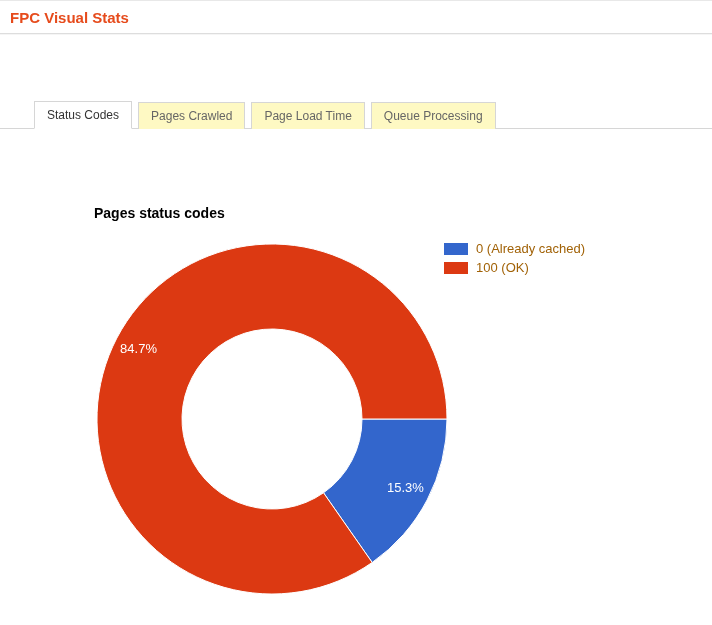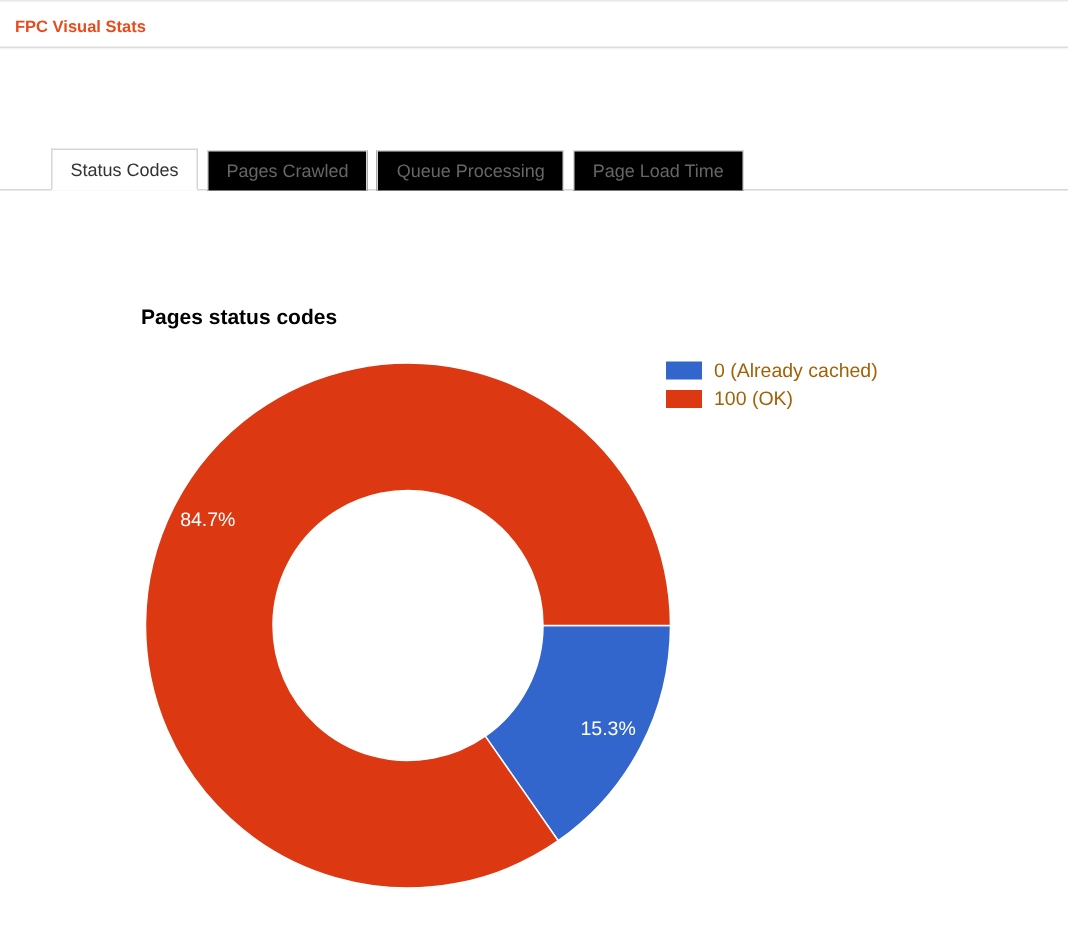--- a/index.html
+++ b/index.html
@@ -9,39 +9,39 @@
       background: #fff;
       width: 712px;
       height: 625px;
       overflow: hidden;
     }
     .hr-top { height: 1px; background: #e8e8e8; }
     .header {
       padding: 8px 10px 7px 10px;
     }
     .header-title {
-      font-size: 11px;
+      font-size: 15px;
       font-weight: bold;
       color: #E64B1C;
     }
     .hr-under-header {
       height: 2px;
       background: linear-gradient(to bottom, #ddd 0, #ddd 1px, #f5f5f5 1px, #f5f5f5 2px);
     }
     .tabs {
       display: flex;
       align-items: flex-end;
       padding: 24px 0 0 34px;
       border-bottom: 1px solid #d6d6d6;
       margin-top: 41px;
     }
     .tab {
       border: 1px solid #d6d6d6;
       border-bottom: none;
-      background: #000000;
+      background: #fef9c3;
       color: #666;
       font-size: 12px;
       padding: 6px 12px 6px 12px;
       margin-right: 6px;
       cursor: pointer;
       position: relative;
       top: 1px;
     }
     .tab.active {
       background: #fff;
@@ -102,24 +102,24 @@
 <div class="hr-under-header"></div>
 
 <div class="tabs">
   <div class="tab active">
     <span>Status Codes</span>
   </div>
   <div class="tab">
     <span>Pages Crawled</span>
   </div>
   <div class="tab">
-    <span>Queue Processing</span>
+    <span>Page Load Time</span>
   </div>
   <div class="tab">
-    <span>Page Load Time</span>
+    <span>Queue Processing</span>
   </div>
 </div>
 
 <div class="chart-area">
   <div class="chart-title">Pages status codes</div>
 
   <div class="donut-wrap">
     <svg class="donut-svg" id="donut-svg" width="360" height="360" viewBox="0 0 360 360">
         <path d="M 355 180 A 175 175 0 0 1 280.1756219790534 323.49161913195417 L 231.5188913035132 253.7956898392907 A 90 90 0 0 0 270 180 Z" fill="#3366cc" stroke="#fff" stroke-width="1"></path>
         <text x="313.44658248293376" y="249.58634653166928" text-anchor="middle" dominant-baseline="middle" class="slice-label">15.3%</text>

